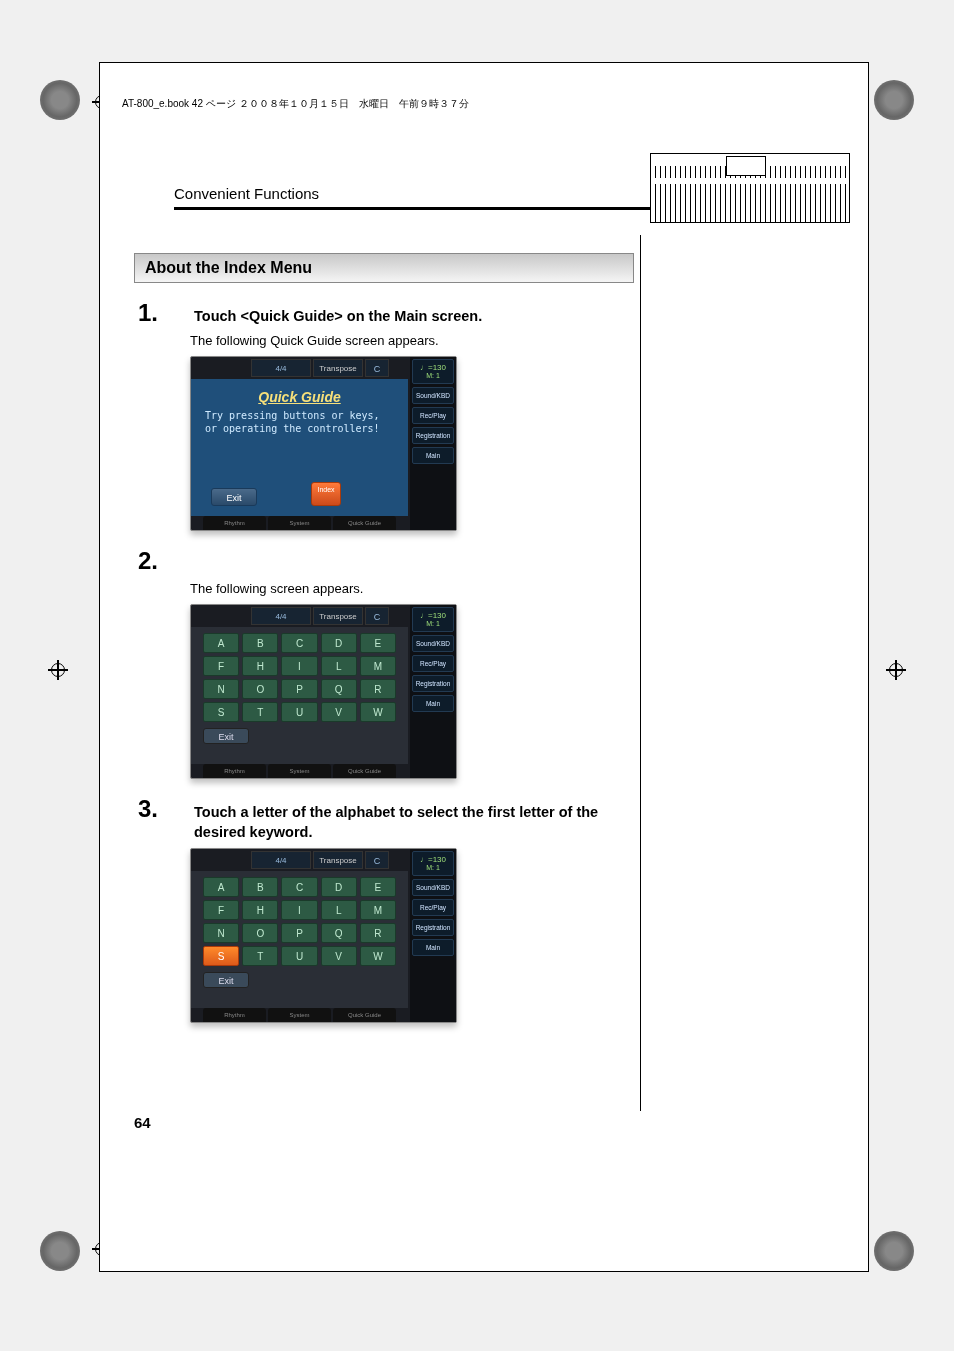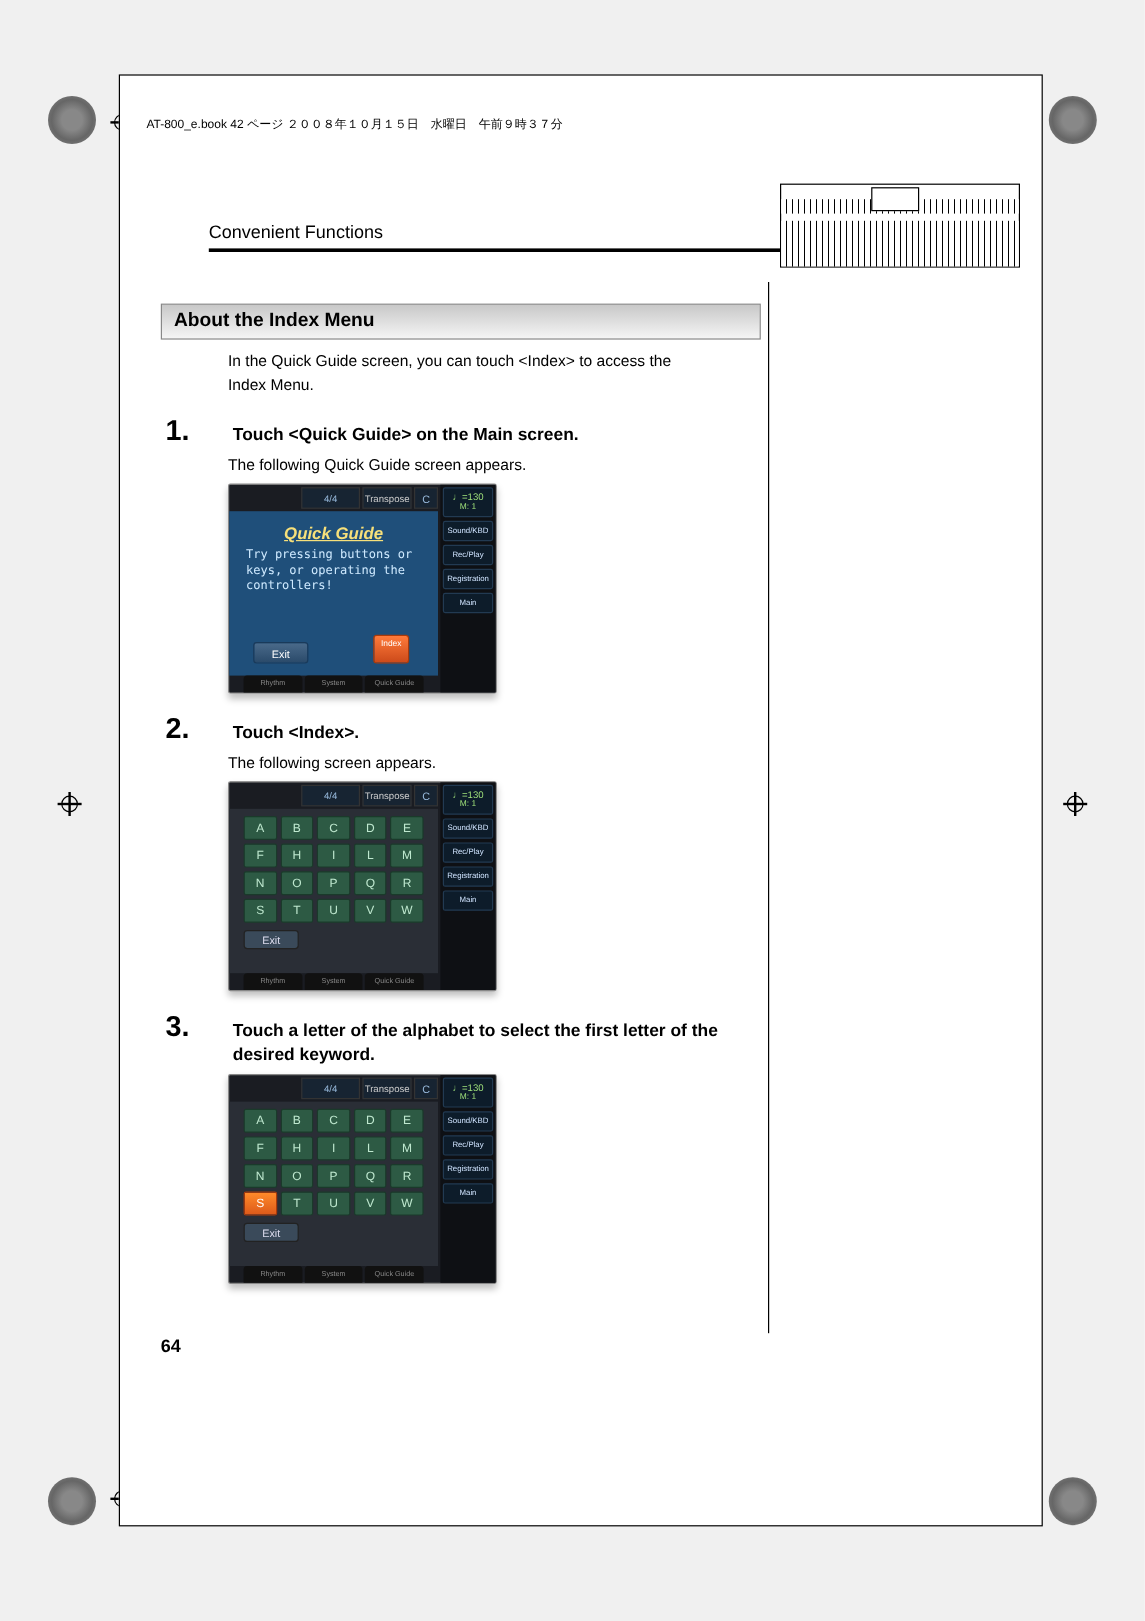--- a/index.html
+++ b/index.html
@@ -106,21 +106,21 @@
     margin-bottom: 8px;
   }
   .intro p { margin: 4px 56px 8px 56px; line-height: 1.5; }
   .step { display: flex; margin: 16px 0 6px 0; align-items: baseline; }
   .step-num { font-size: 24px; font-weight: bold; width: 48px; text-align: left; padding-left: 4px; }
   .step-text { font-weight: bold; font-size: 14.5px; flex: 1; line-height: 1.35; margin-left: 12px; }
   .step-sub { margin: 4px 0 8px 56px; font-size: 13px; }
 
   .shot {
     margin: 6px 0 10px 56px;
-    width: 224px; height: 175px;
+    width: 267px; height: 175px;
     border: 1px solid #888;
     border-radius: 2px;
     position: relative;
     background: #1a1c22;
     box-shadow: 0 4px 6px rgba(0,0,0,.25);
   }
   .shot .topbar {
     position: absolute; top: 0; left: 0; right: 48px; height: 22px;
     display: flex; align-items: center;
   }
@@ -256,21 +256,20 @@
     <div class="upper"></div>
     <div class="screen"></div>
     <div class="keys"></div>
   </div>
 
   <div class="right-rule"></div>
 
   <div class="body">
     <div class="subhead">About the Index Menu</div>
     <div class="intro">
-      <p>In the Quick Guide screen, you can touch &lt;Index&gt; to access the Index Menu.</p>
     </div>
 
     <div class="step">
       <div class="step-num">1.</div>
       <div class="step-text">Touch &lt;Quick Guide&gt; on the Main screen.</div>
     </div>
     <div class="step-sub">The following Quick Guide screen appears.</div>
 
     <div class="shot">
       <div class="topbar">
@@ -296,21 +295,20 @@
         </div>
         <div class="sbtn">Sound/KBD</div>
         <div class="sbtn">Rec/Play</div>
         <div class="sbtn">Registration</div>
         <div class="sbtn">Main</div>
       </div>
     </div>
 
     <div class="step">
       <div class="step-num">2.</div>
-      <div class="step-text">Touch &lt;Index&gt;.</div>
     </div>
     <div class="step-sub">The following screen appears.</div>
 
     <div class="shot">
       <div class="topbar">
         <div class="ts">4/4</div>
         <div class="tlabel">Transpose</div>
         <div class="tval">C</div>
       </div>
       <div class="main-area dark">

